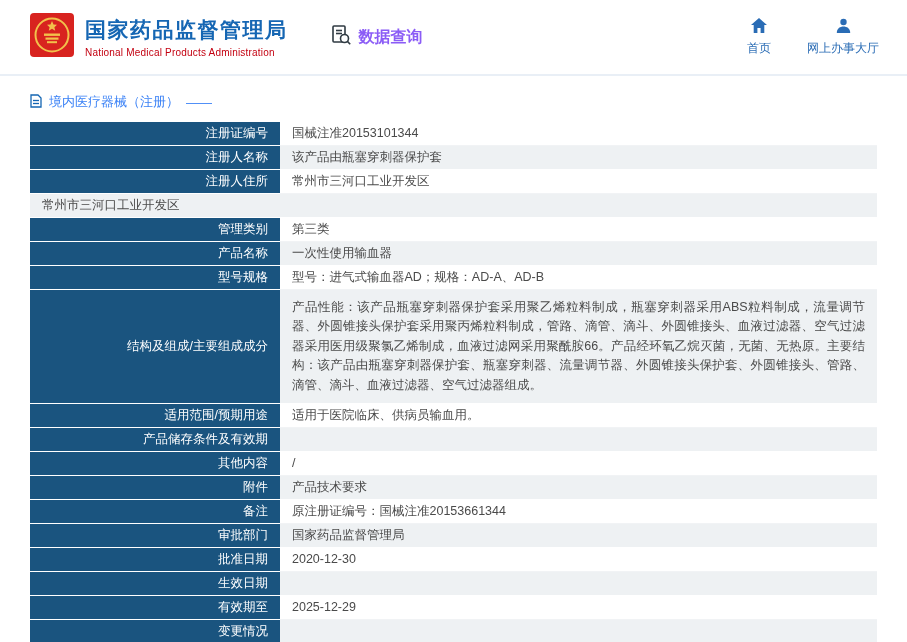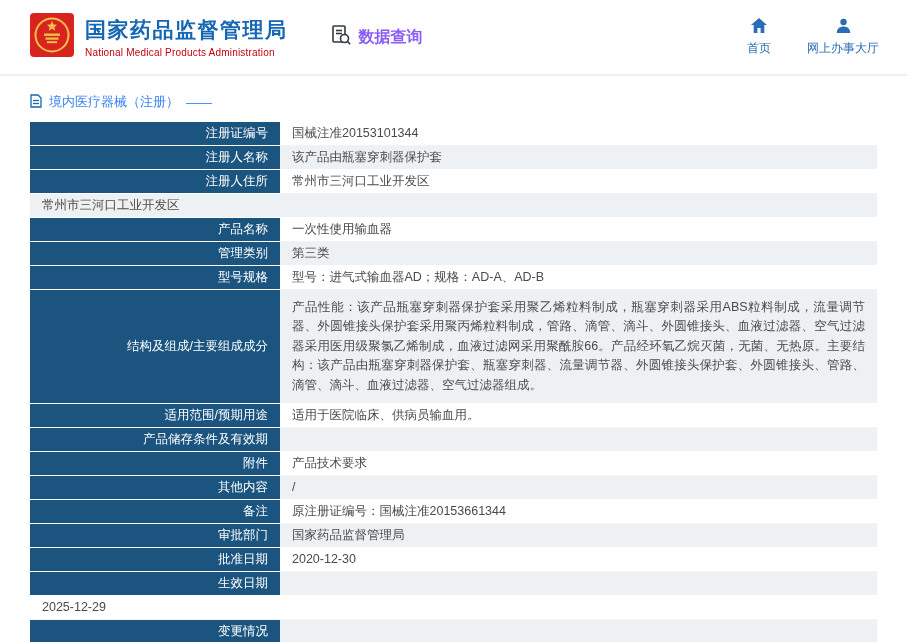--- a/index.html
+++ b/index.html
@@ -141,27 +141,27 @@
   <div class="row">
     <div class="cell-label">注册人住所</div>
     <div class="cell-value">常州市三河口工业开发区</div>
   </div>
 
   <div class="row">
     <div class="cell-value">常州市三河口工业开发区</div>
   </div>
 
   <div class="row">
+    <div class="cell-label">管理类别</div>
+    <div class="cell-value">第三类</div>
+  </div>
+
+  <div class="row">
     <div class="cell-label">产品名称</div>
     <div class="cell-value">一次性使用输血器</div>
-  </div>
-
-  <div class="row">
-    <div class="cell-label">管理类别</div>
-    <div class="cell-value">第三类</div>
   </div>
 
   <div class="row">
     <div class="cell-label">型号规格</div>
     <div class="cell-value">型号：进气式输血器AD；规格：AD-A、AD-B</div>
   </div>
 
   <div class="row tall">
     <div class="cell-label">结构及组成/主要组成成分</div>
     <div class="cell-value">产品性能：该产品瓶塞穿刺器保护套采用聚乙烯粒料制成，瓶塞穿刺器采用ABS粒料制成，流量调节器、外圆锥接头保护套采用聚丙烯粒料制成，管路、滴管、滴斗、外圆锥接头、血液过滤器、空气过滤器采用医用级聚氯乙烯制成，血液过滤网采用聚酰胺66。产品经环氧乙烷灭菌，无菌、无热原。主要结构：该产品由瓶塞穿刺器保护套、瓶塞穿刺器、流量调节器、外圆锥接头保护套、外圆锥接头、管路、滴管、滴斗、血液过滤器、空气过滤器组成。</div>
@@ -171,50 +171,51 @@
     <div class="cell-label">适用范围/预期用途</div>
     <div class="cell-value">适用于医院临床、供病员输血用。</div>
   </div>
 
   <div class="row">
     <div class="cell-label">产品储存条件及有效期</div>
     <div class="cell-value"></div>
   </div>
 
   <div class="row">
+    <div class="cell-label">其他内容</div>
+    <div class="cell-value">/</div>
+  </div>
+
+  <div class="row">
     <div class="cell-label">附件</div>
     <div class="cell-value">产品技术要求</div>
   </div>
 
   <div class="row">
-    <div class="cell-label">其他内容</div>
-    <div class="cell-value">/</div>
-  </div>
-
-  <div class="row">
     <div class="cell-label">备注</div>
     <div class="cell-value">原注册证编号：国械注准20153661344</div>
   </div>
 
   <div class="row">
     <div class="cell-label">审批部门</div>
     <div class="cell-value">国家药品监督管理局</div>
   </div>
 
   <div class="row">
     <div class="cell-label">批准日期</div>
     <div class="cell-value">2020-12-30</div>
   </div>
 
   <div class="row">
     <div class="cell-label">生效日期</div>
     <div class="cell-value"></div>
   </div>
 
   <div class="row">
+    <div class="cell-label">有效期至</div>
     <div class="cell-value">2025-12-29</div>
   </div>
 
   <div class="row">
     <div class="cell-label">变更情况</div>
     <div class="cell-value"></div>
   </div>
 
 </div>
 

